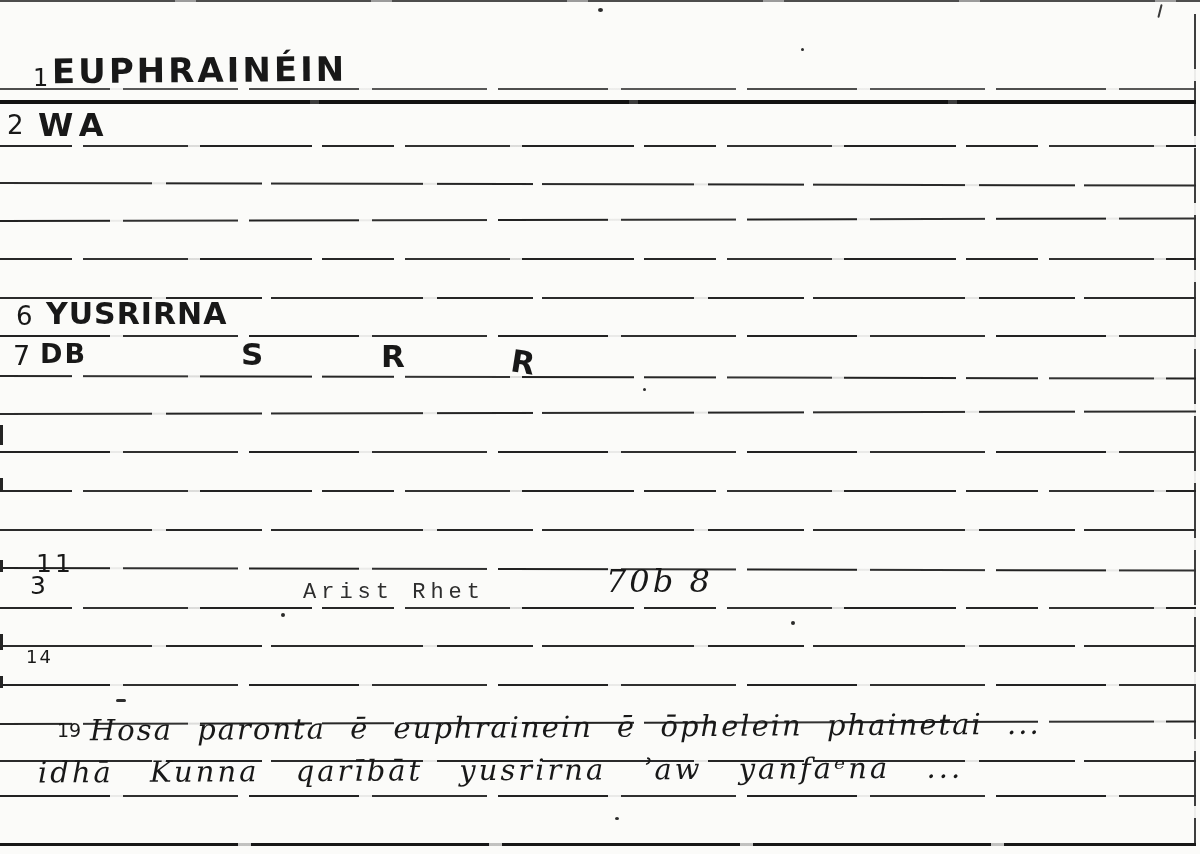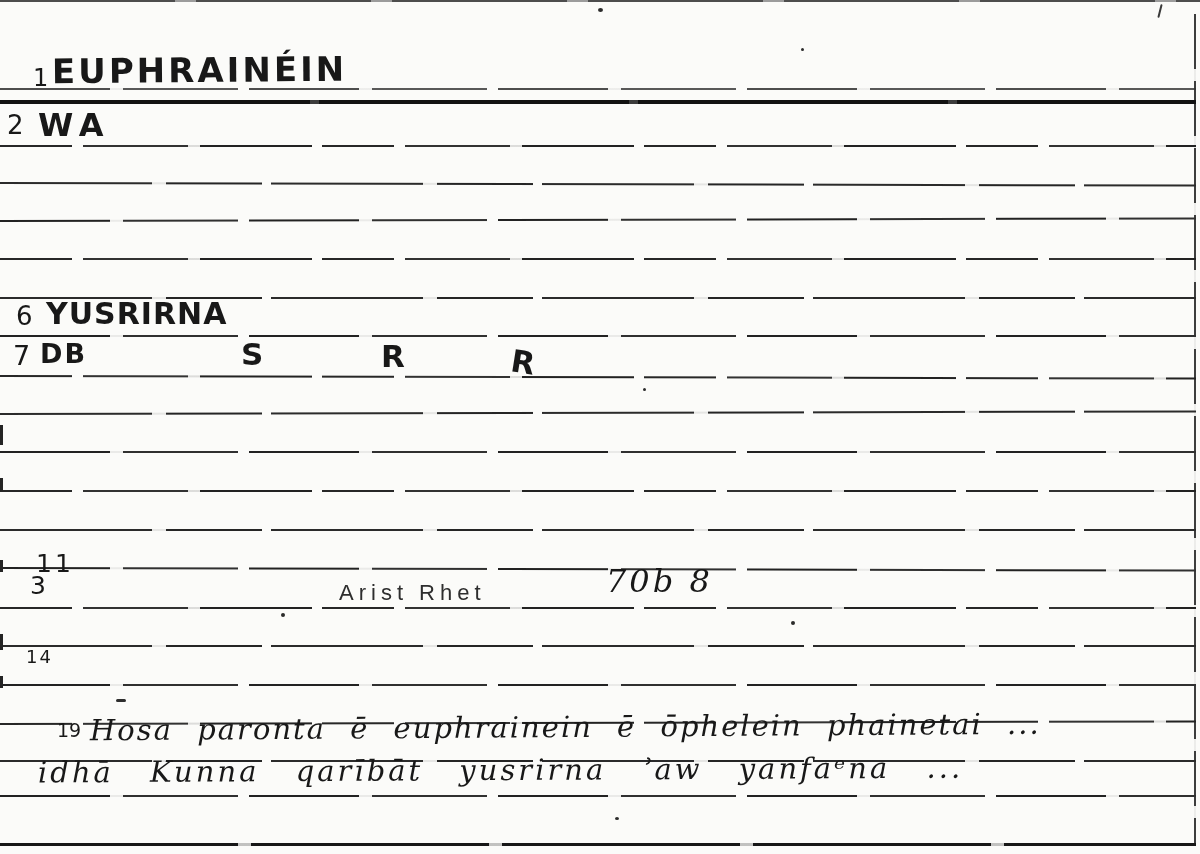--- a/index.html
+++ b/index.html
@@ -25,21 +25,21 @@
   .speck{position:absolute;background:#2b2b2b;border-radius:50%;}
   .dash{position:absolute;background:#2e2e2e;border-radius:2px;}
   .cornermark{position:absolute;left:1159px;top:4px;width:2px;height:14px;background:#3a3a3a;transform:rotate(14deg);border-radius:2px;}
   
   .hand{position:absolute;white-space:nowrap;color:var(--ink,#181818);
     font-family:"DejaVu Sans",sans-serif;font-weight:bold;}
   .num{font-weight:normal;}
   .script{position:absolute;white-space:nowrap;color:var(--ink,#181818);
     font-family:"DejaVu Serif",serif;font-style:italic;font-weight:normal;}
   .typed{position:absolute;white-space:nowrap;color:var(--typed,#2e2e2e);
-    font-family:Liberation Sans, sans-serif;letter-spacing:5px;margin-left:36px;}
+    font-family:Liberation Mono, monospace;letter-spacing:5px;}
   
   #r1-no{left:33px;top:64px;font-size:24px;}
   #r1-word{left:52px;top:50px;font-size:34px;letter-spacing:3px;transform:rotate(-.5deg);}
   #r2-no{left:7px;top:110px;font-size:26px;}
   #r2-w1{left:38px;top:106px;font-size:32px;letter-spacing:7px;}
   #r2-w2{left:158px;top:104px;font-size:32px;letter-spacing:1.5px;}
   #r6-no{left:16px;top:301px;font-size:26px;}
   #r6-word{left:46px;top:296px;font-size:30px;letter-spacing:1px;}
   #r7-no{left:13px;top:340px;font-size:27px;}
   #r7-word{left:40px;top:338px;font-size:27px;letter-spacing:2px;}

